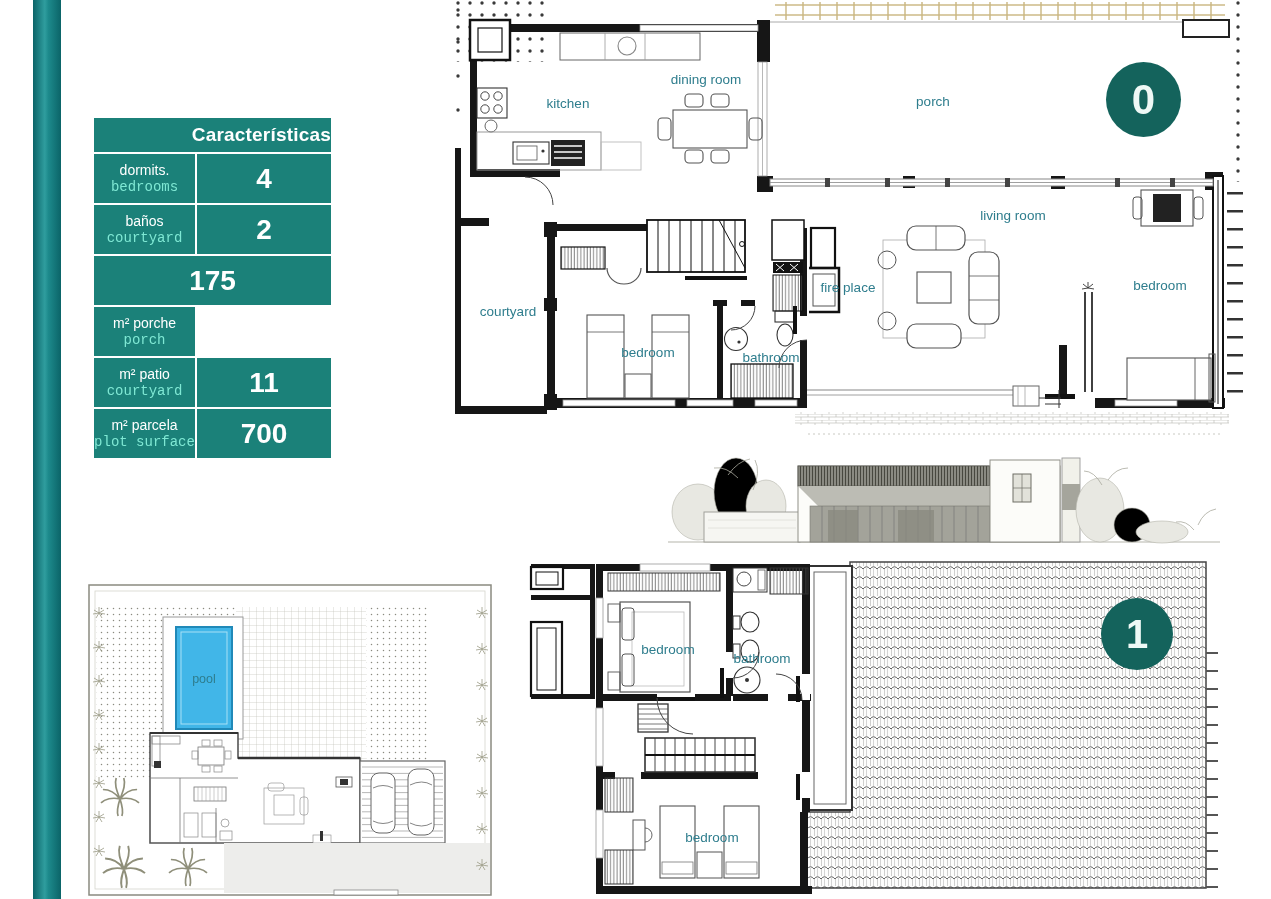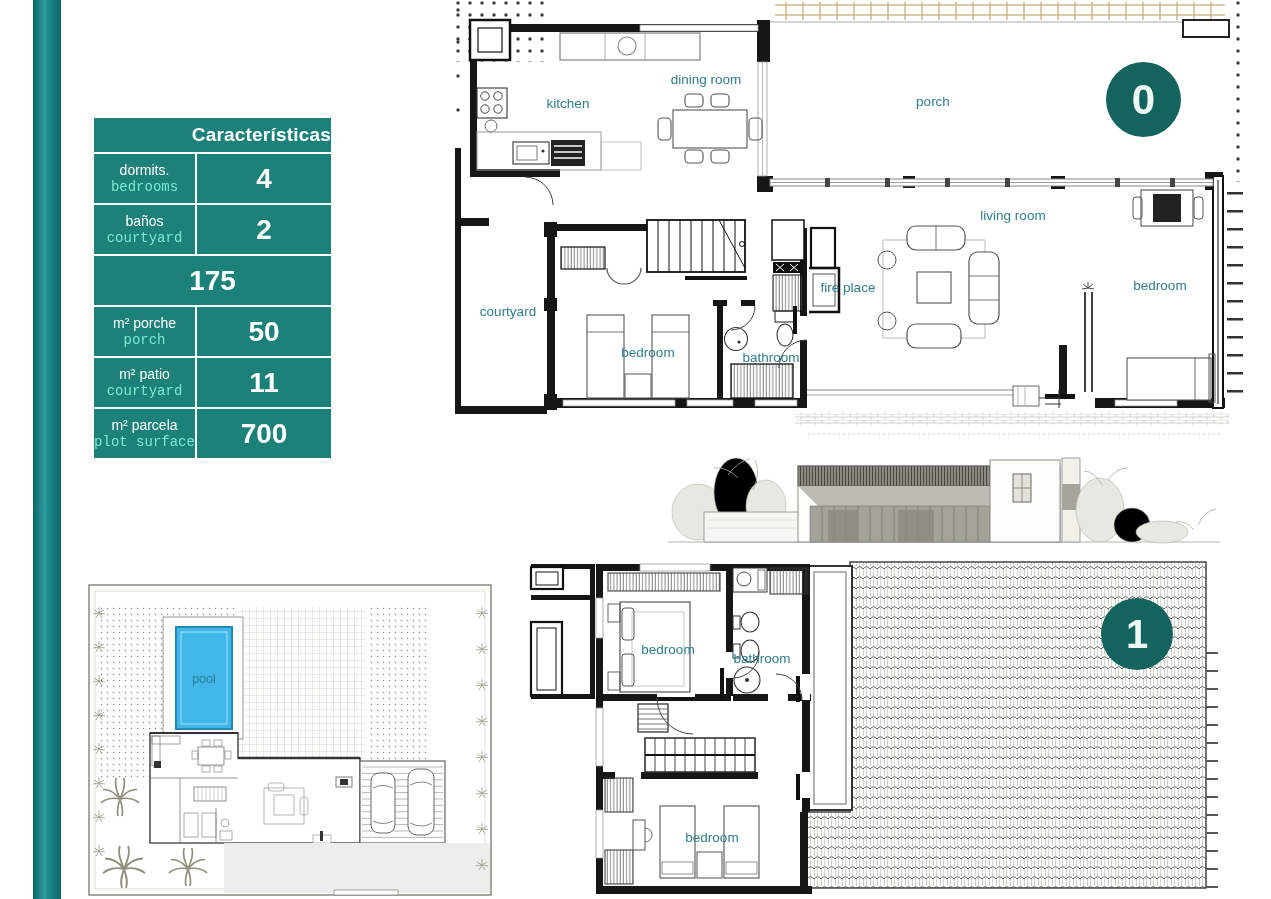--- a/index.html
+++ b/index.html
@@ -100,21 +100,20 @@
     <div class="chars-value">2</div>
   </div>
   <div class="chars-row">
     <div class="chars-value">175</div>
   </div>
   <div class="chars-row">
     <div class="chars-label">
         <span class="es">m² porche</span>
         <span class="en">porch</span>
       </div>
-    <div class="chars-value">50</div>
   </div>
   <div class="chars-row">
     <div class="chars-label">
         <span class="es">m² patio</span>
         <span class="en">courtyard</span>
       </div>
     <div class="chars-value">11</div>
   </div>
   <div class="chars-row">
     <div class="chars-label">

